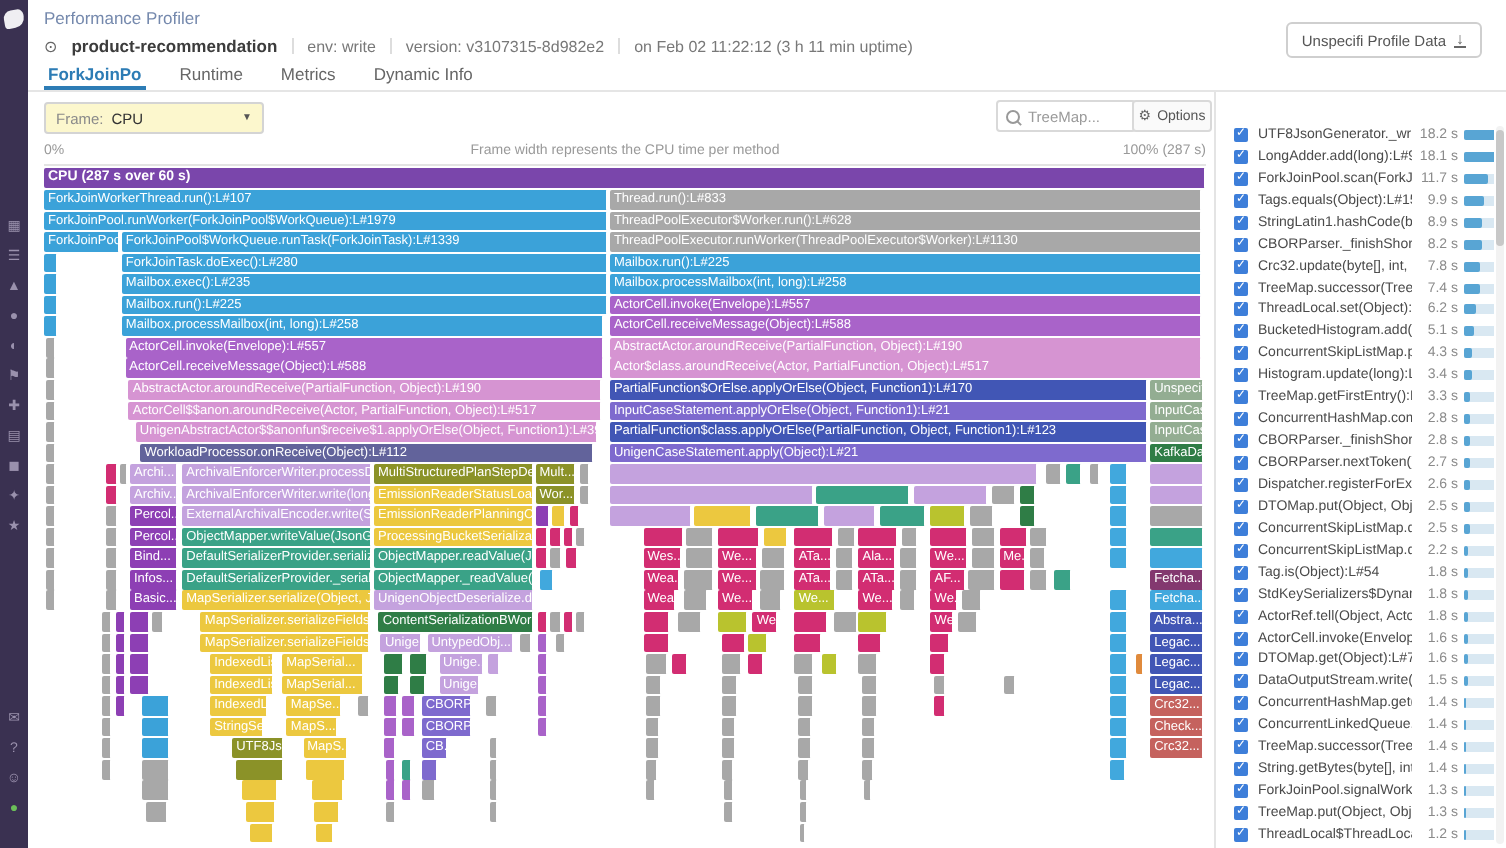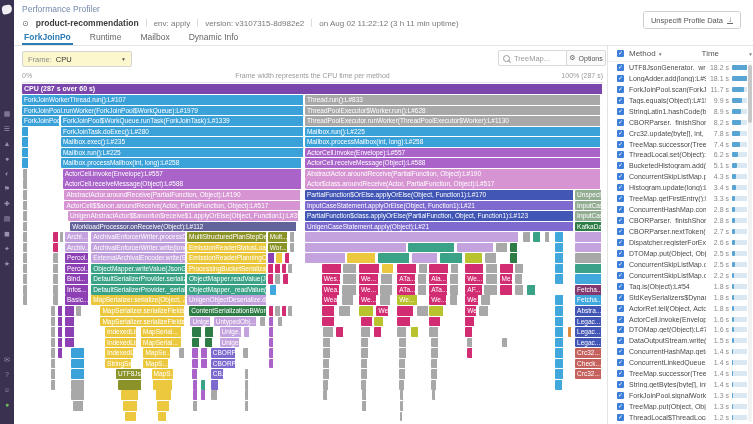--- a/index.html
+++ b/index.html
@@ -90,34 +90,34 @@
       <span class="sic">☺</span>
       <span class="sic" style="color: rgb(107, 191, 89);">●</span>
     </div>
 </div>
 
 <div class="crumb">Performance Profiler</div>
 <div class="svc">
   <span class="svcicon">⊙</span>
   <span class="svcname">product-recommendation</span>
   <span class="divider"></span>
-  <span>env: apply</span>
+  <span>env: write</span>
   <span class="divider"></span>
   <span>version: v3107315-8d982e2</span>
   <span class="divider"></span>
-  <span>on Aug 02 11:22:12 (3 h 11 min uptime)</span>
+  <span>on Feb 02 11:22:12 (3 h 11 min uptime)</span>
 </div>
 <div class="dlbtn">
   <span>Unspecifi Profile Data</span>
   <span class="dlicon">↓</span>
 </div>
 <div class="tabs">
     <div class="tab active">ForkJoinPo</div>
     <div class="tab">Runtime</div>
-    <div class="tab">Mailbox</div>
+    <div class="tab">Metrics</div>
     <div class="tab">Dynamic Info</div>
   </div>
 
 <div class="typesel">
   <span class="lbl">Frame:</span>
   <span class="val">CPU</span>
   <span class="caret">▼</span>
 </div>
 <div class="search">
   <span class="mag"></span>
@@ -520,27 +520,20 @@
     </div>
     <div class="frow" style="top: 327.5px; height: 9.7px;">
       <div class="frame" style="left: 17.8%; width: 2%; background: rgb(236, 200, 63);"></div>
       <div class="frame" style="left: 23.4%; width: 1.6%; background: rgb(236, 200, 63);"></div>
       <div class="frame" style="left: 65%; width: 0.6%; background: rgb(168, 168, 168);"></div>
     </div>
   </div>
 
 <div class="vline"></div>
 <div class="panel">
-  <div class="phead">
-    <span class="cb">✓</span>
-    <span class="mcol">Method</span>
-    <span class="caret2">▼</span>
-    <span class="tcol">Time</span>
-    <span class="caret2">▼</span>
-  </div>
   <div class="mlist">
       <div class="mrow">
         <span class="cb">✓</span>
         <span class="nm">UTF8JsonGenerator._writeStri...</span>
         <span class="tm">18.2 s</span>
         <span class="bar">
           <span class="fill" style="width: 100%;"></span>
         </span>
       </div>
       <div class="mrow">

